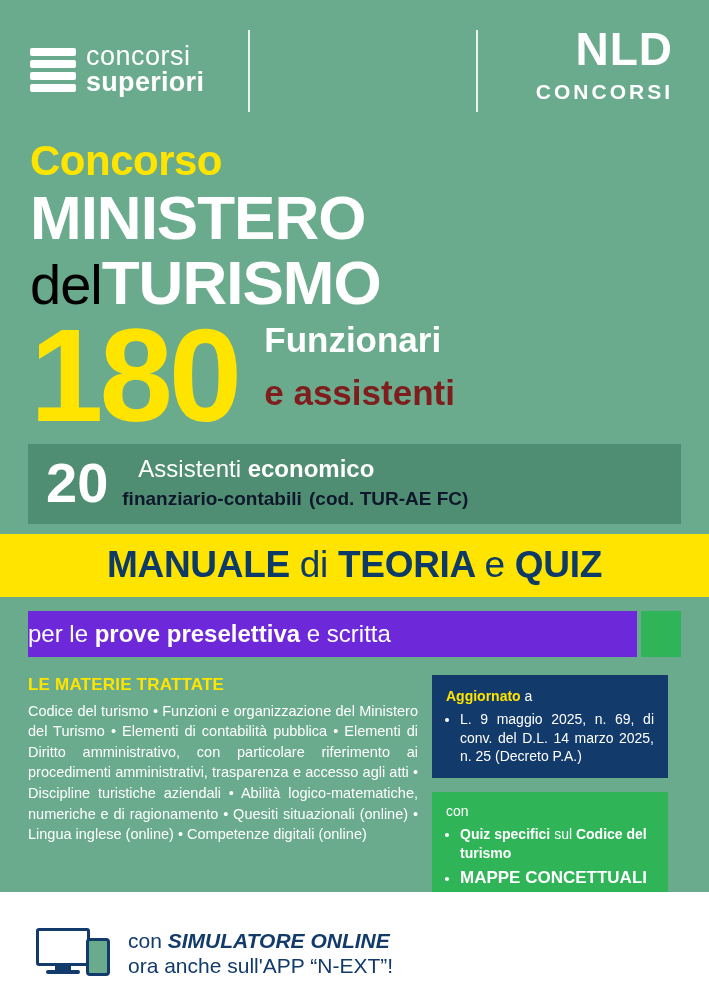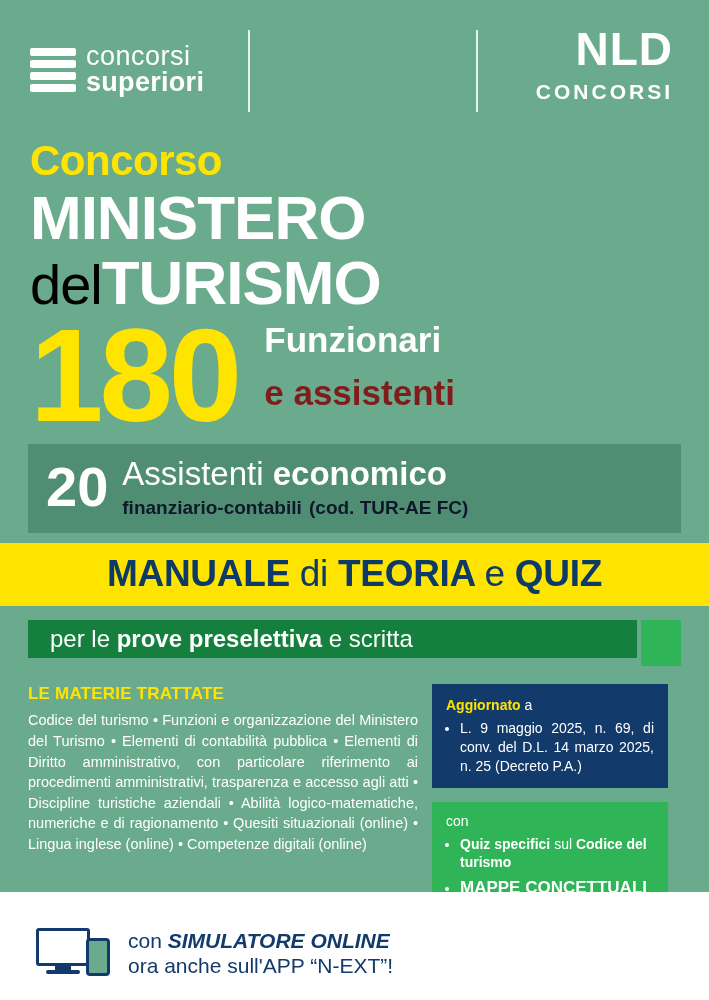--- a/index.html
+++ b/index.html
@@ -193,23 +193,24 @@
     font-size: 56px;
     font-weight: bold;
     color: #ffffff;
     line-height: 0.9;
     margin-right: 14px;
   }
   .t-20-text {
     line-height: 1.08;
   }
   .t-20-l1 {
-    font-size: 33px;
-    color: #ffffff;
-    display: block;
+    font-size: 24px;
+    color: #ffffff;
+    display: block;
+    margin-left: 16px;
   }
   .t-20-l1 b { font-weight: bold; }
   .t-20-l2 {
     font-size: 26px;
     font-weight: bold;
     color: #0f172a;
     display: block;
   }
   .t-20-l2 span {
     font-size: 19px;
@@ -236,25 +237,24 @@
   
   .band-navy-wrap {
     position: relative;
     margin: 14px 28px 0 28px;
     height: 46px;
   }
   .band-navy {
     position: absolute;
     left: 0; top: 0;
     right: 44px;
-    height: 38px;
-    background: #15803d;
+    height: 46px;
+    background: #6d28d9;
     display: flex;
     align-items: center;
-    padding-left: 22px;
     box-sizing: border-box;
   }
   .band-navy .tn {
     font-size: 24px;
     color: #ffffff;
   }
   .band-navy .tn b { font-weight: bold; }
   .band-green-sq {
     position: absolute;
     right: 0; top: 0;

